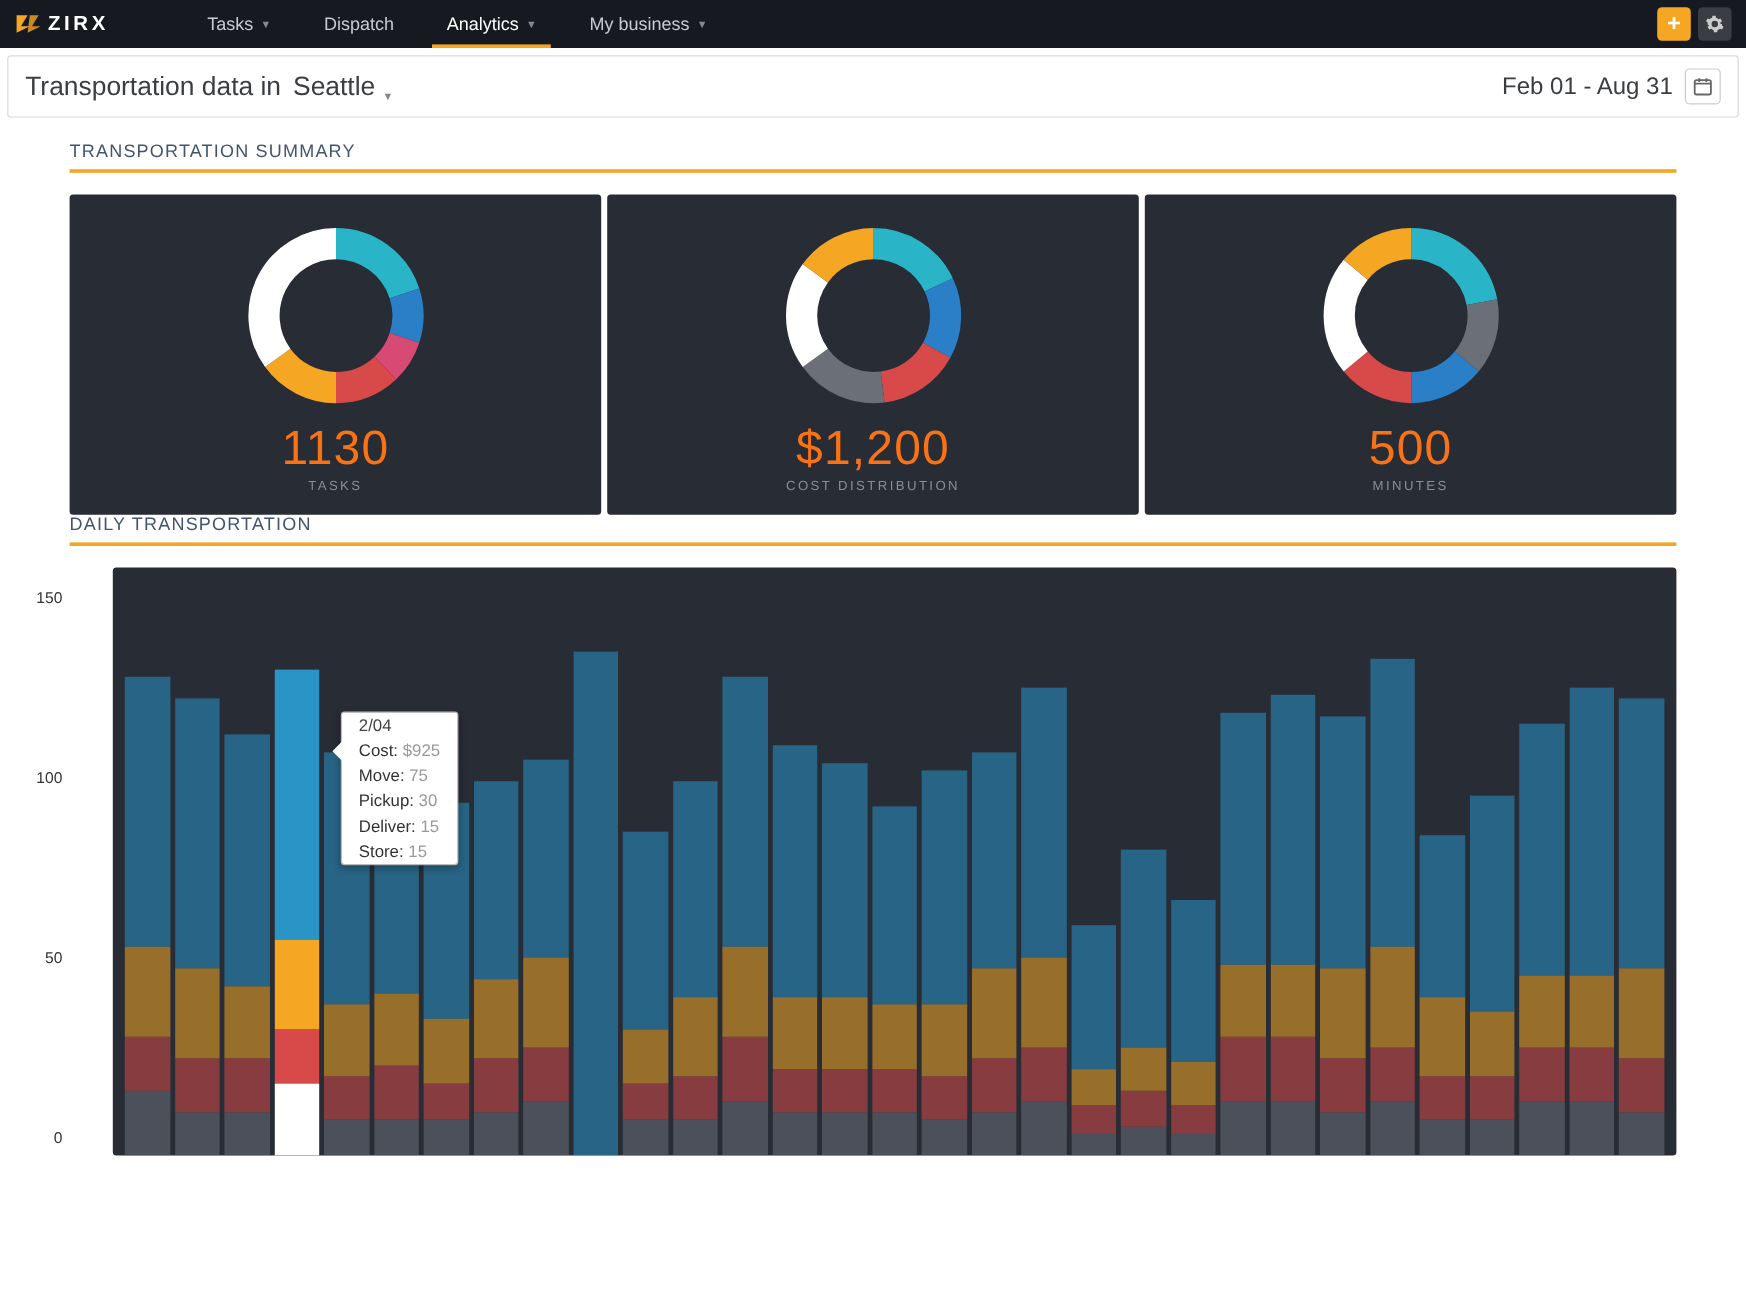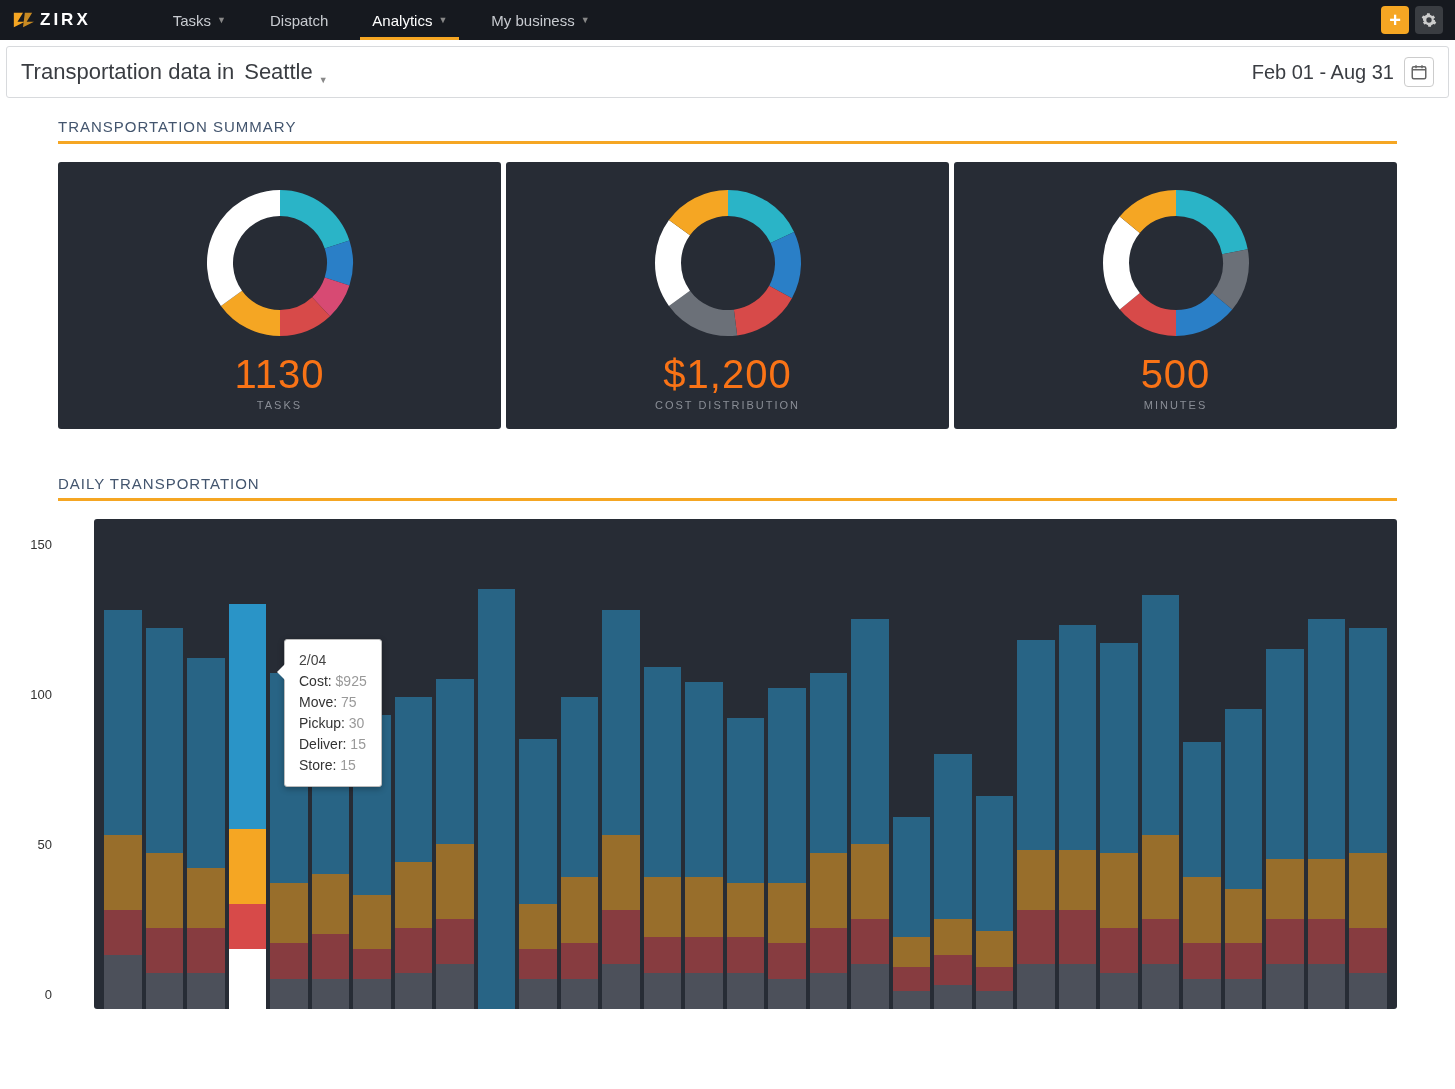--- a/index.html
+++ b/index.html
@@ -27,31 +27,31 @@
 .content { padding:20px 58px; }
 .section-title { font-size:15px; letter-spacing:1px; color:#43556e; font-weight:400; margin-bottom:6px; }
 .section-rule { height:3px; background:#f5a623; margin-bottom:18px; }
 
 .summary-row { display:flex; gap:5px; }
 .summary-card { flex:1; background:#272c35; border-radius:3px; padding:26px 10px 18px; display:flex; flex-direction:column; align-items:center; }
 .donut-wrap { width:150px; height:150px; position:relative; margin-bottom:14px; }
 .big-num { color:#f97316; font-size:40px; font-weight:300; letter-spacing:1px; }
 .big-label { color:#8a8e96; font-size:11px; letter-spacing:2px; margin-top:2px; }
 
-.daily-section { margin-top:46px; }
+.daily-section { }
 .chartbox { position:relative; background:#272c35; border-radius:3px; height:490px; margin-left:36px; overflow:hidden; }
 .yaxis { position:absolute; left:-36px; top:0; bottom:0; width:36px; }
 .ytick { position:absolute; right:6px; font-size:13px; color:#333; transform:translateY(-50%); }
 .bars { position:absolute; left:10px; right:10px; bottom:0; top:10px; display:flex; align-items:flex-end; gap:4px; }
 .bar { flex:1; display:flex; flex-direction:column; justify-content:flex-end; cursor:pointer; }
 .seg { width:100%; }
 .bar:not(.hl) .seg { opacity:0.55; }
 .bar.hl .seg { opacity:1; }
 
-.tooltip { position:absolute; background:#fff; border:1px solid #bbb; border-radius:3px; padding:10px 14px; font-size:14px; color:#333; box-shadow:0 2px 6px rgba(0,0,0,0.3); line-height:1.5; }
+.tooltip { position:absolute; background:#fff; border:1px solid #bbb; border-radius:3px; padding:0 14px; font-size:14px; color:#333; box-shadow:0 2px 6px rgba(0,0,0,0.3); line-height:1.5; }
 .tooltip::before { content:""; position:absolute; left:-8px; top:24px; border:8px solid transparent; border-right-color:#fff; border-left:none; }
 .tooltip .date { color:#444; }
 .tooltip .val { color:#999; }
 </style>
 </head>
 <body>
 
 <div class="topbar">
   <div class="logo">
     <svg class="logo-mark" viewBox="0 0 24 24">

